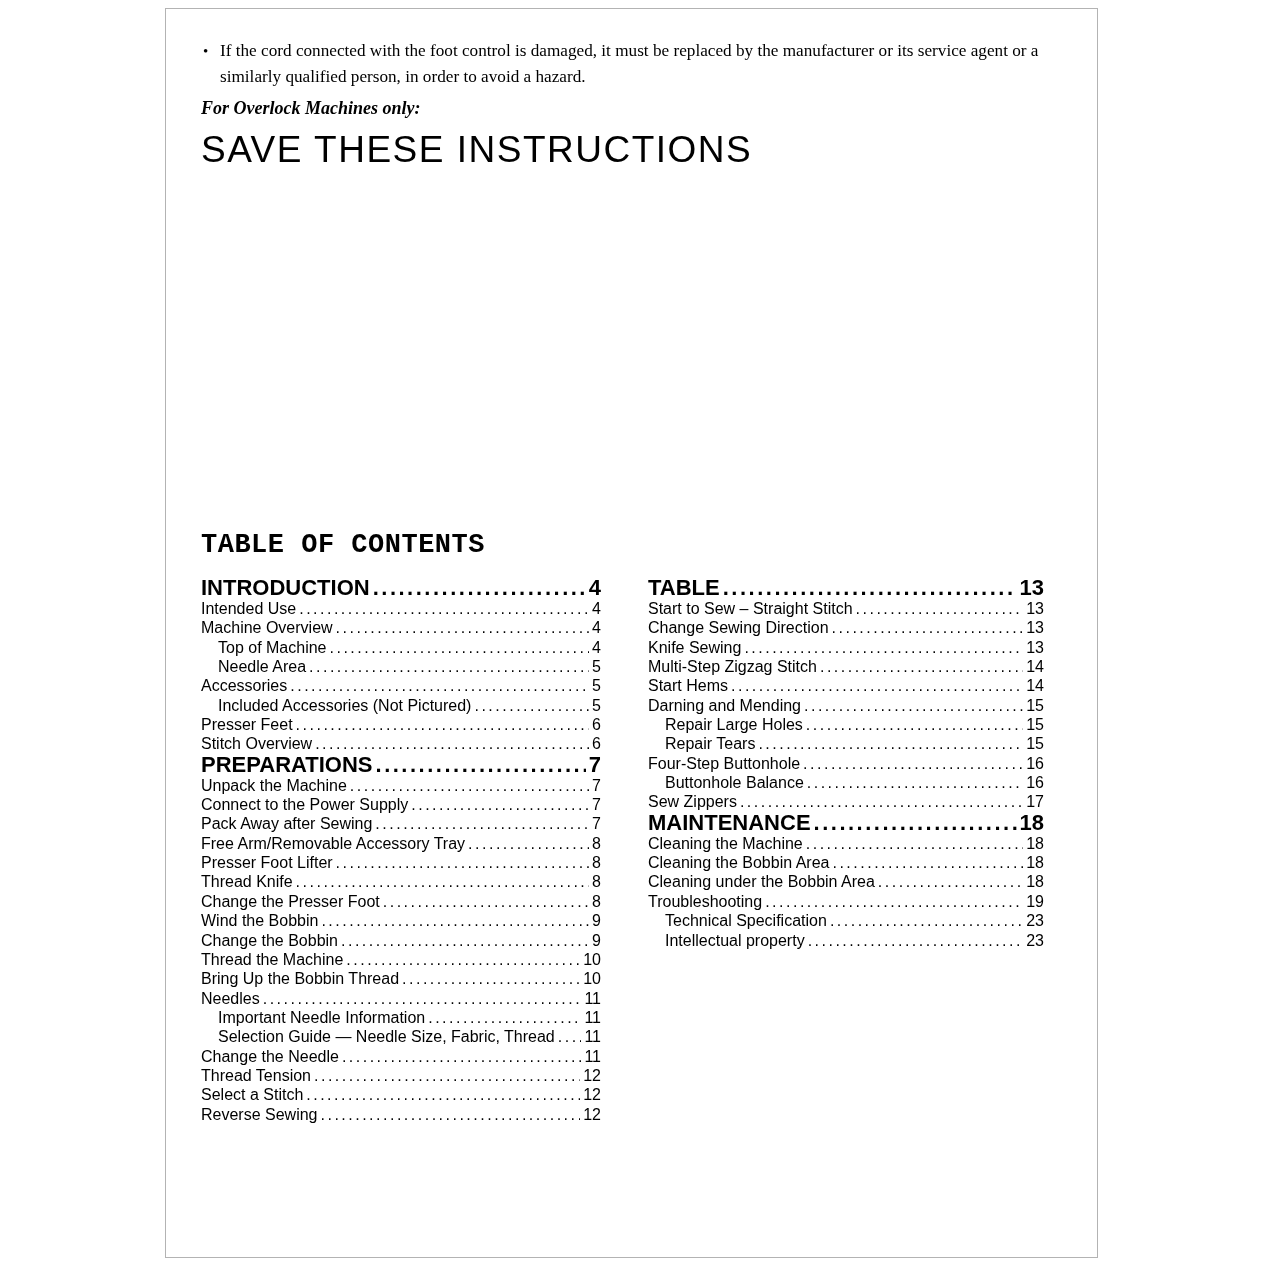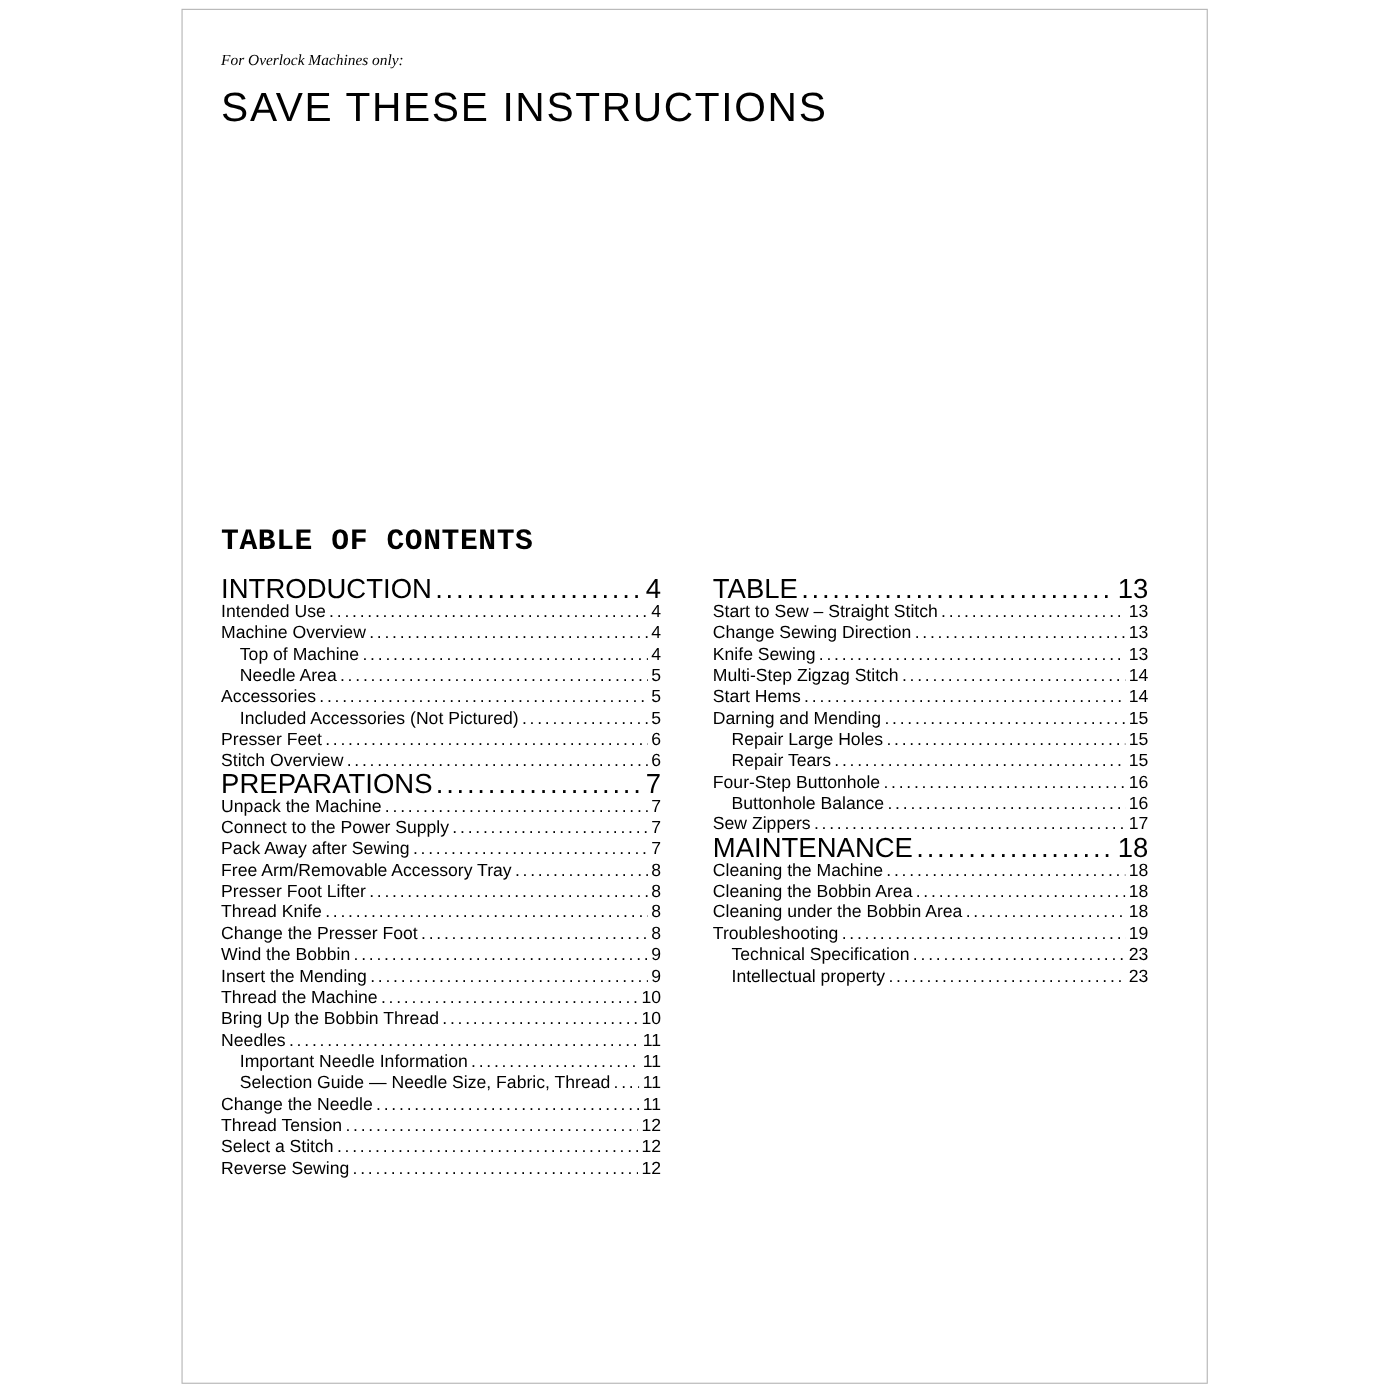--- a/index.html
+++ b/index.html
@@ -42,22 +42,23 @@
   li.bullet-item::before {
     content: "\2022";
     position: absolute;
     left: 2px;
     top: 0;
     font-size: 15px;
   }
   .note {
     margin: 8px 0 3px 0;
     font-style: italic;
-    font-size: 14px;
+    font-size: 18px;
     line-height: 20px;
+    font-weight: bold;
   }
   .save-heading {
     margin: 11px 0 0 0;
     font-family: "Liberation Sans", sans-serif;
     font-weight: 400;
     font-size: 37px;
     line-height: 42px;
     letter-spacing: 1.5px;
   }
   .toc-heading {
@@ -86,22 +87,22 @@
   .toc-row {
     display: flex;
     align-items: baseline;
     height: 19.35px;
     font-family: "Liberation Sans", sans-serif;
     font-size: 16px;
     line-height: 19.35px;
     white-space: nowrap;
   }
   .toc-row.header {
-    font-weight: 400;
-    font-size: 25px;
+    font-weight: 700;
+    font-size: 22px;
     height: 22px;
     line-height: 22px;
   }
   .toc-row.sub {
     font-family: Liberation Sans, sans-serif;
     padding-left: 17px;
     font-size: 16px;
   }
   .toc-label { flex: 0 0 auto; }
   .toc-dots {
@@ -113,20 +114,23 @@
     letter-spacing: 2.5px;
   }
   .toc-page { flex: 0 0 auto; }
 </style>
 </head>
 <body>
 
 <div class="page">
   <div class="content">
 
+    <ul class="bullet-list">
+      <li class="bullet-item"><span>If the cord connected with the foot control is damaged, it must be replaced by the manufacturer or its service agent or a similarly qualified person, in order to avoid a hazard.</span></li>
+    </ul>
 
     <p class="note">For Overlock Machines only:</p>
 
 
     <h1 class="save-heading">SAVE THESE INSTRUCTIONS</h1>
 
     <h2 class="toc-heading">TABLE OF CONTENTS</h2>
 
     <div class="toc-columns">
       <div class="toc-col">
@@ -217,21 +221,21 @@
               <span class="toc-label">Change the Presser Foot</span>
               <span class="toc-dots">............................................................................................................................................................................................................................................................................................................</span>
               <span class="toc-page">8</span>
             </div>
             <div class="toc-row">
               <span class="toc-label">Wind the Bobbin</span>
               <span class="toc-dots">............................................................................................................................................................................................................................................................................................................</span>
               <span class="toc-page">9</span>
             </div>
             <div class="toc-row">
-              <span class="toc-label">Insert the Mending</span>
+              <span class="toc-label">Change the Bobbin</span>
               <span class="toc-dots">............................................................................................................................................................................................................................................................................................................</span>
               <span class="toc-page">9</span>
             </div>
             <div class="toc-row">
               <span class="toc-label">Thread the Machine</span>
               <span class="toc-dots">............................................................................................................................................................................................................................................................................................................</span>
               <span class="toc-page">10</span>
             </div>
             <div class="toc-row">
               <span class="toc-label">Bring Up the Bobbin Thread</span>

